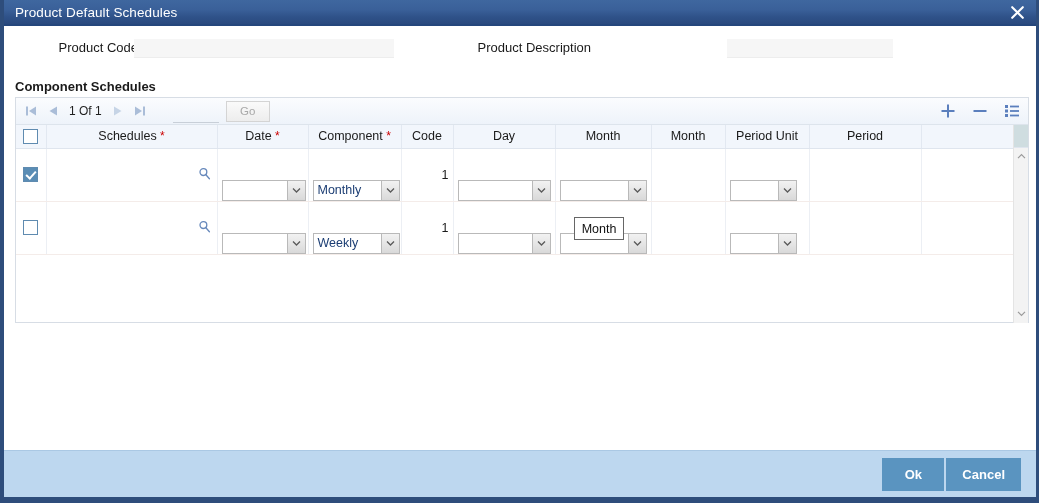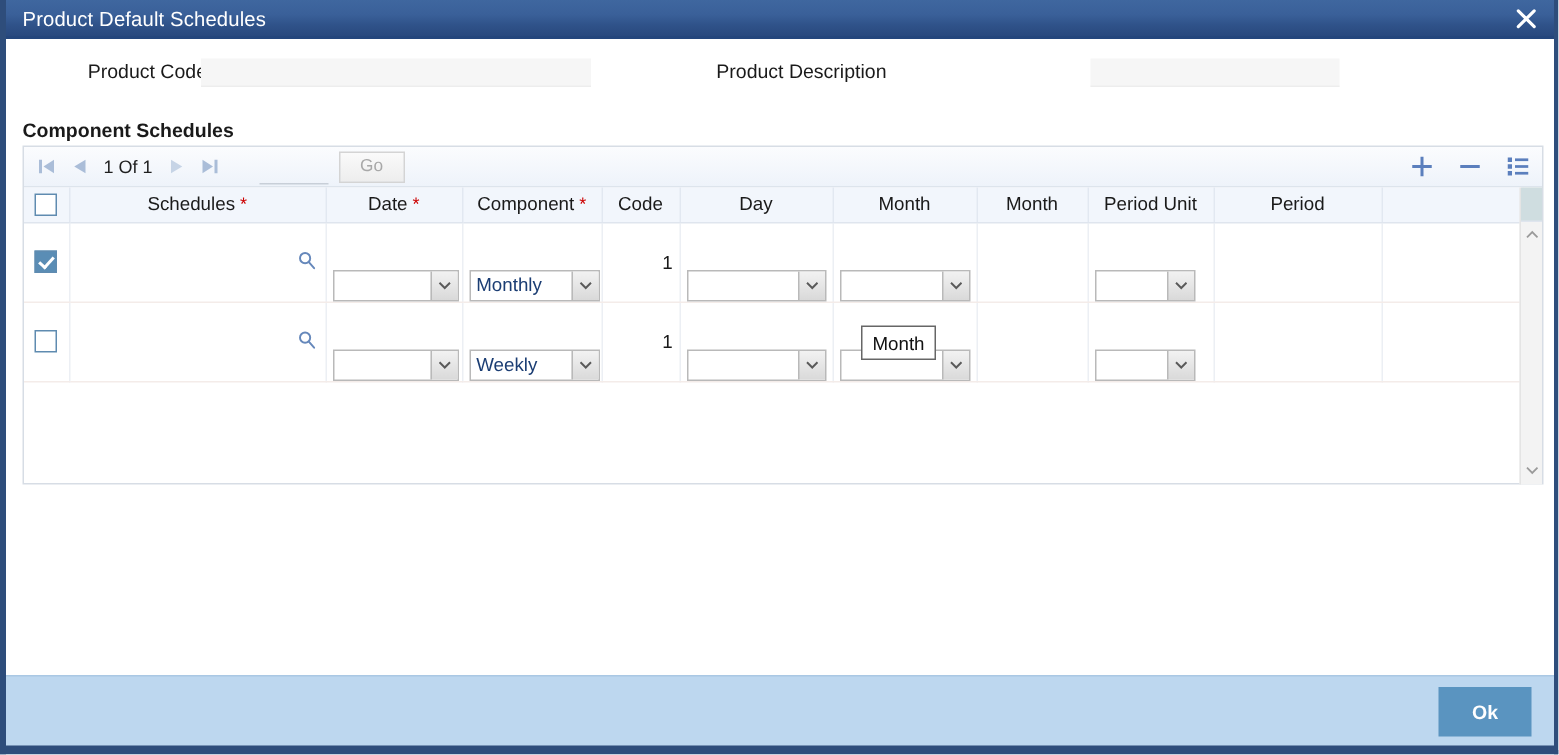--- a/index.html
+++ b/index.html
@@ -566,15 +566,16 @@
             </svg>
         </div>
       </div>
     </div>
   </div>
 
   <div class="month-box">Month</div>
 
   <div class="footer">
     <button class="fbtn">Ok</button>
+    <button class="fbtn sep">Cancel</button>
   </div>
 
 </div>
 
 </body></html>

